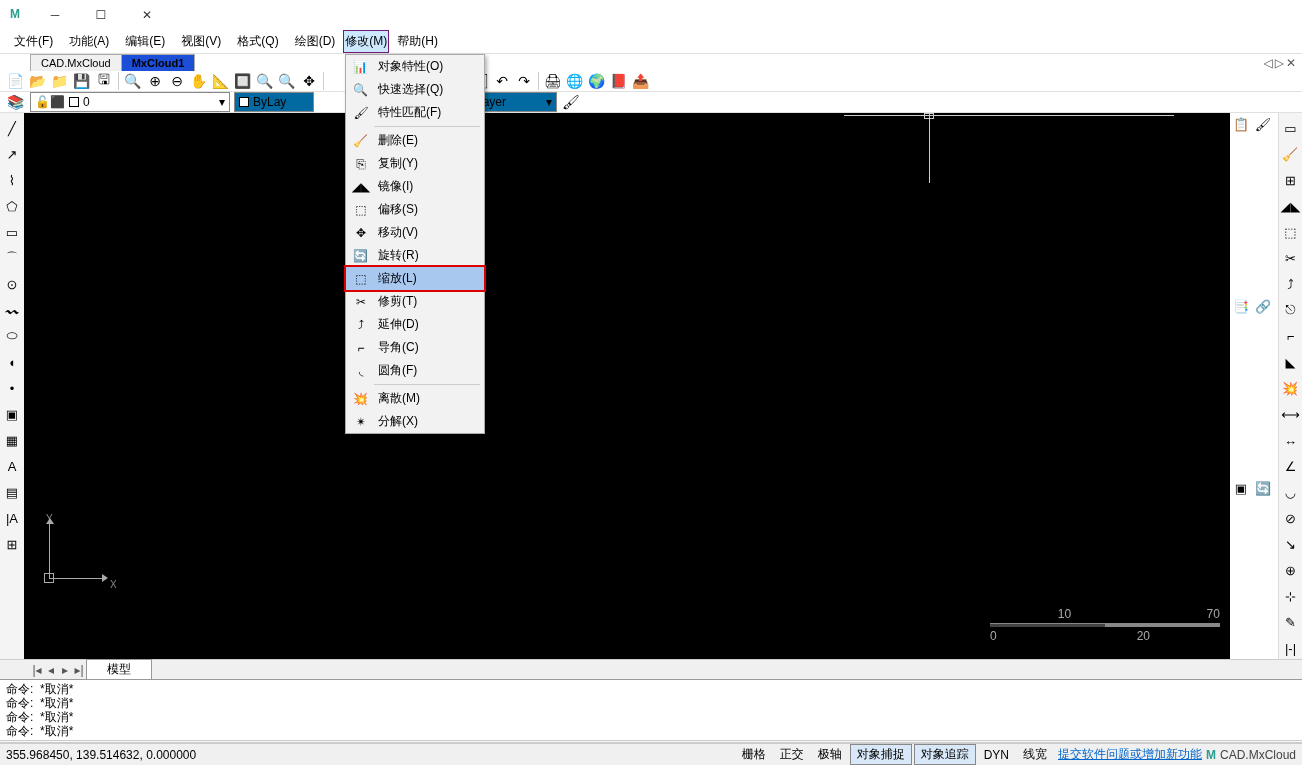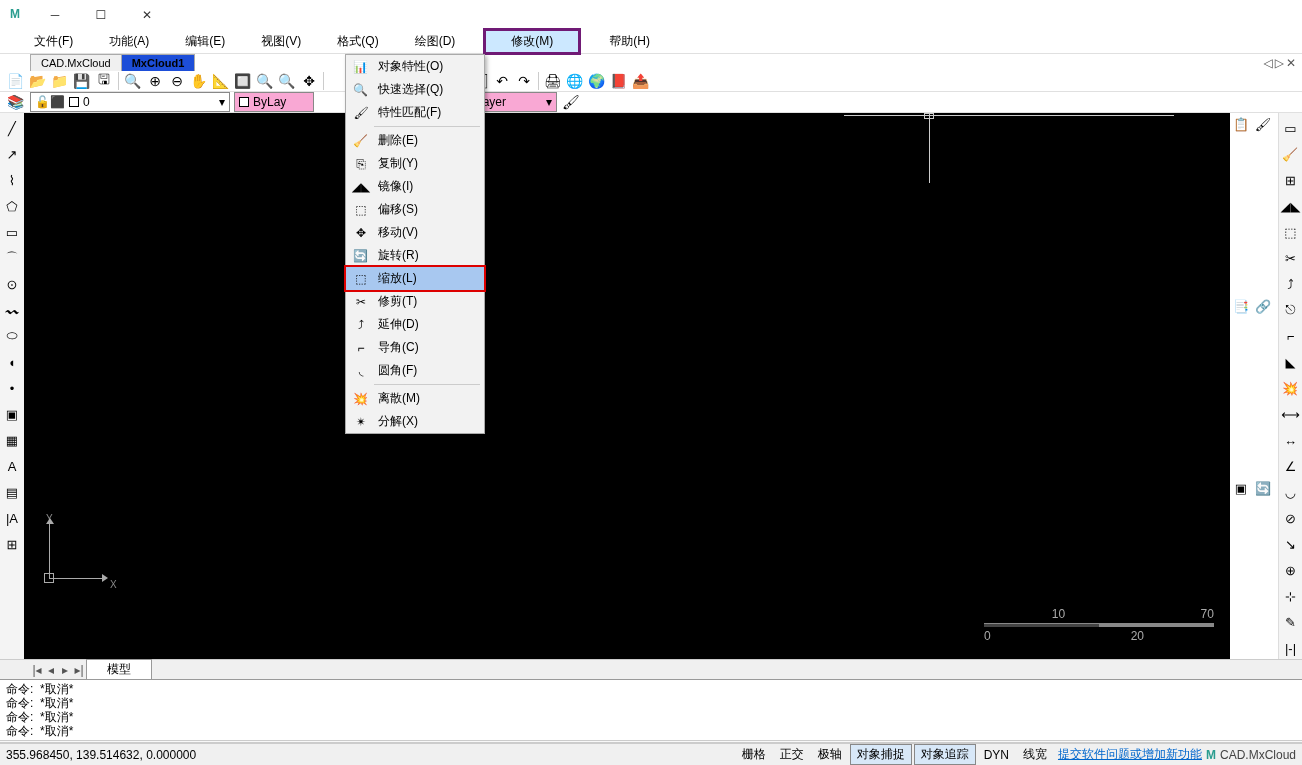--- a/index.html
+++ b/index.html
@@ -6,59 +6,59 @@
 body { background: #fff; width: 1302px; height: 765px; overflow: hidden; display: flex; flex-direction: column; }
 
 
 .titlebar { height: 30px; background: #fff; display: flex; align-items: center; padding: 0 4px; }
 .titlebar .app-icon { width: 16px; height: 16px; margin: 0 6px; color: #2a9d8f; font-weight: bold; }
 .titlebar .title { flex: 1; color: #333; }
 .titlebar .winbtn { width: 46px; height: 30px; display: flex; align-items: center; justify-content: center; color: #333; }
 
 
 .menubar { height: 24px; display: flex; align-items: center; padding: 0 6px; border-bottom: 1px solid #e0e0e0; }
-.menubar .menu-item { padding: 3px 8px; cursor: default; margin-left: 20px; }
-.menubar .menu-item.active { background: #cce8ff; border: 3px solid #701a75; padding: 2px 25px; }
+.menubar .menu-item { padding: 3px 8px; cursor: default; }
+.menubar .menu-item.active { background: #cce8ff; border: 1px solid #701a75; padding: 2px 1px; }
 
 
 .tabbar { height: 22px; display: flex; align-items: center; padding-left: 30px; position: relative; }
 .tabbar .tab { padding: 2px 10px; border: 1px solid #aaa; border-bottom: none; background: #f0f0f0; margin-right: -1px; font-size: 11px; }
 .tabbar .tab.active { background: #1d4ed8; font-weight: bold; }
 .tabbar .tab-right { margin-left: auto; display: flex; align-items: center; padding-right: 6px; gap: 2px; font-size: 10px; color: #555; }
 
 
 .toolbar { height: 26px; display: flex; align-items: center; padding: 0 6px; gap: 2px; border-bottom: 1px solid #e0e0e0; }
 .tb-icon { width: 20px; height: 20px; display: flex; align-items: center; justify-content: center; font-size: 14px; }
 .tb-sep { width: 1px; height: 18px; background: #ccc; margin: 0 2px; }
 
 
 .layerbar { height: 26px; display: flex; align-items: center; padding: 0 6px; gap: 4px; border-bottom: 1px solid #e0e0e0; }
 .layer-combo { height: 20px; border: 1px solid #888; display: flex; align-items: center; padding: 0 4px; background: #fff; min-width: 200px; }
 .layer-combo .dd { margin-left: auto; }
-.bylayer { height: 20px; border: 1px solid #888; display: flex; align-items: center; padding: 0 4px; background: #f9a8d4; min-width: 80px; }
+.bylayer { height: 20px; border: 1px solid #888; display: flex; align-items: center; padding: 0 4px; background: #0369a1; min-width: 80px; }
 
 
 .main { flex: 1; display: flex; position: relative; }
 .left-tools, .right-tools { width: 24px; background: #f4f4f4; display: flex; flex-direction: column; align-items: center; padding-top: 4px; gap: 4px; }
 .right-tools { border-left: 1px solid #ddd; }
 .right-tools-group { width: 48px; display: flex; flex-wrap: wrap; }
 .right-side { display: flex; }
 .rt { width: 22px; height: 22px; display: flex; align-items: center; justify-content: center; font-size: 13px; }
 .canvas { flex: 1; background: #000; position: relative; }
 .canvas .coord-y { position: absolute; left: 22px; top: 400px; color: #888; font-size: 10px; }
 .canvas .coord-x { position: absolute; left: 86px; top: 466px; color: #888; font-size: 10px; }
 .canvas .axis-y { position: absolute; left: 25px; top: 410px; width: 1px; height: 55px; background: #aaa; }
 .canvas .axis-x { position: absolute; left: 25px; top: 465px; width: 55px; height: 1px; background: #aaa; }
 .canvas .origin { position: absolute; left: 20px; top: 460px; width: 10px; height: 10px; border: 1px solid #aaa; }
 .canvas .arrow-y { position: absolute; left: 22px; top: 405px; width: 0; height: 0; border-left: 4px solid transparent; border-right: 4px solid transparent; border-bottom: 6px solid #aaa; }
 .canvas .arrow-x { position: absolute; left: 78px; top: 461px; width: 0; height: 0; border-top: 4px solid transparent; border-bottom: 4px solid transparent; border-left: 6px solid #aaa; }
 .canvas .cursor-v { position: absolute; left: 905px; top: 0; width: 1px; height: 70px; background: #ccc; }
 .canvas .cursor-h { position: absolute; left: 820px; top: 2px; width: 330px; height: 1px; background: #ccc; }
 .canvas .cursor-box { position: absolute; left: 900px; top: 0px; width: 10px; height: 6px; border: 1px solid #ccc; }
-.canvas .ruler { position: absolute; right: 16px; bottom: 16px; color: #aaa; font-size: 10px; }
+.canvas .ruler { position: absolute; right: 10px; bottom: 16px; color: #aaa; font-size: 10px; }
 .canvas .ruler-line { width: 230px; height: 4px; border-top: 1px solid #888; background: linear-gradient(90deg, #444 0, #444 50%, #888 50%, #888 100%); margin: 2px 0; }
 .canvas .ruler-labels { display: flex; justify-content: space-between; width: 230px; }
 
 
 .dropdown { position: absolute; left: 345px; top: 54px; width: 140px; background: #f2f2f2; border: 1px solid #aaa; box-shadow: 2px 2px 4px rgba(0,0,0,.3); z-index: 10; }
 .dd-item { display: flex; align-items: center; height: 23px; padding: 0 6px; gap: 8px; }
 .dd-item .dd-icon { width: 18px; height: 18px; display: flex; align-items: center; justify-content: center; font-size: 12px; }
 .dd-item.highlighted { background: #a8c8f0; border: 2px solid #d00; margin: -2px; height: 27px; position: relative; z-index: 2; }
 .dd-sep { height: 1px; background: #ccc; margin: 2px 4px 2px 28px; }
 

